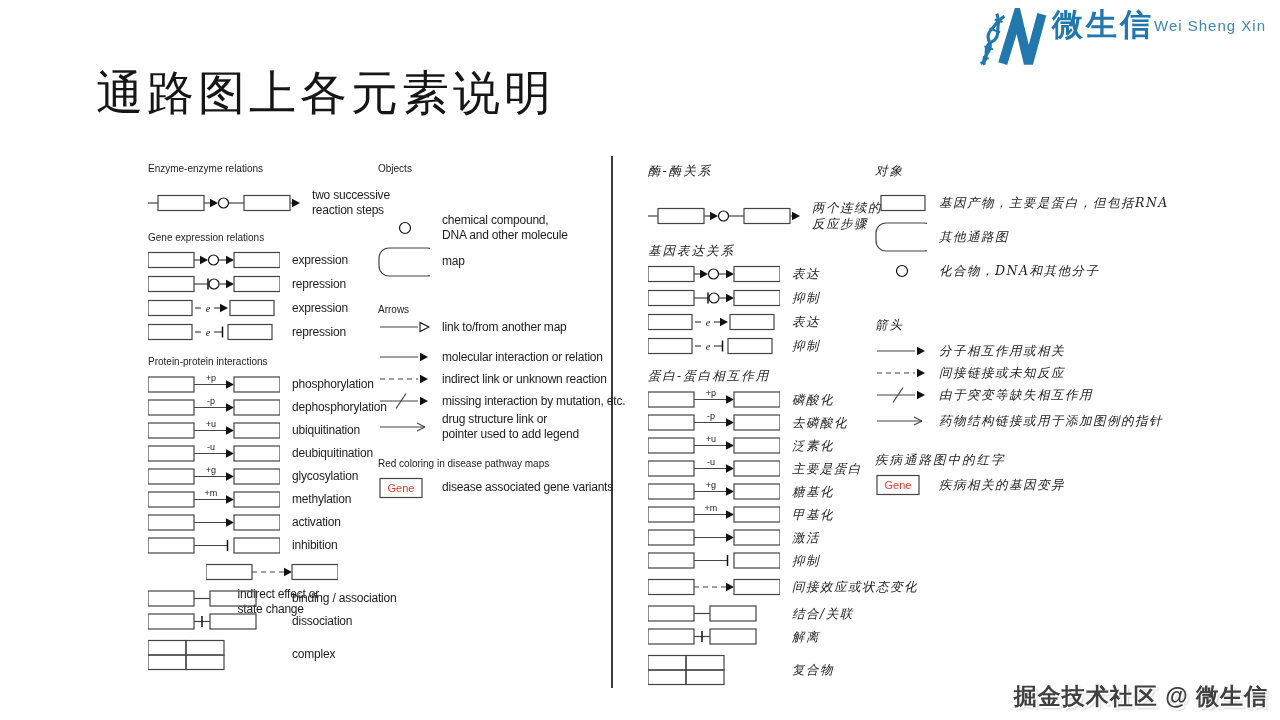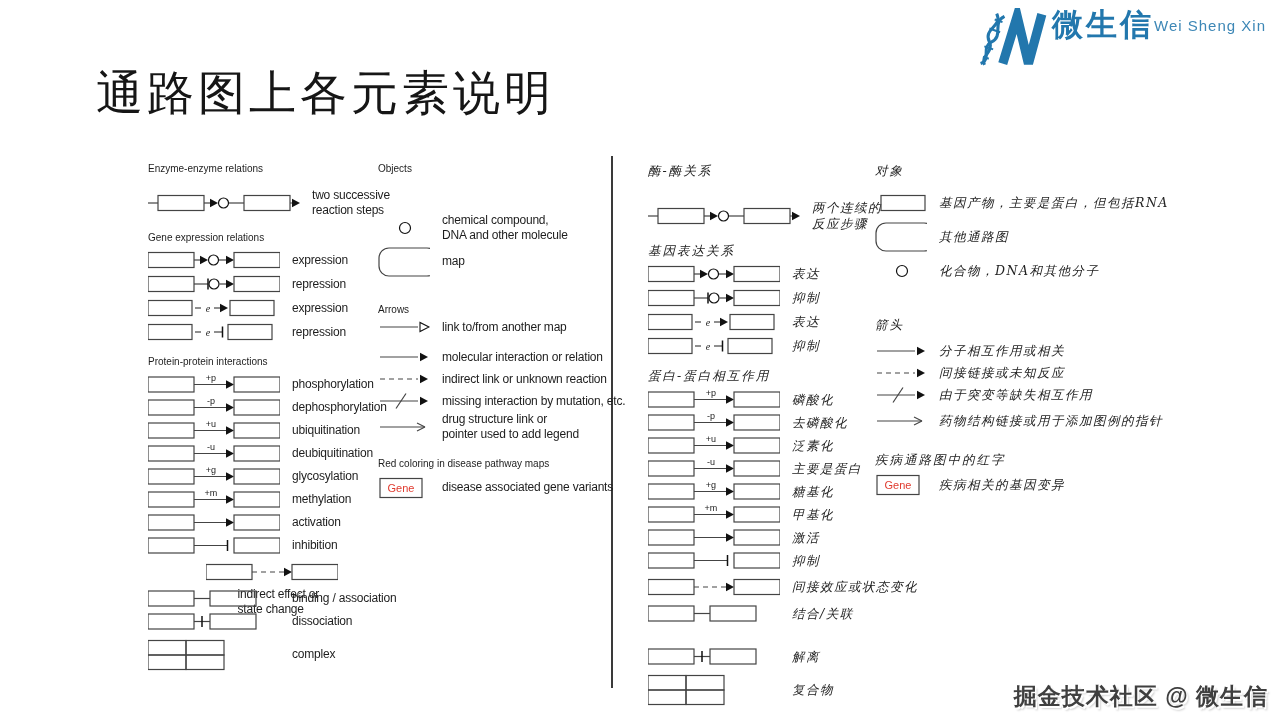--- a/index.html
+++ b/index.html
@@ -532,21 +532,21 @@
     <div class="row" style="height: 23px;">
       <span class="sym" style="width: 132px;">
         <svg width="132" height="23" viewBox="0 0 132 23">
           <rect x="0" y="4" width="46" height="15" fill="none" stroke="#444444" stroke-width="1.2"></rect>
           <line x1="46" y1="11.5" x2="62" y2="11.5" stroke="#444444" stroke-width="1.2"></line>
           <rect x="62" y="4" width="46" height="15" fill="none" stroke="#444444" stroke-width="1.2"></rect>
         </svg>
       </span>
       <span class="lbl cn">结合/关联</span>
     </div>
-    <div class="row" style="height: 23px; margin-top: 20px;">
+    <div class="row" style="height: 23px;">
       <span class="sym" style="width: 132px;">
         <svg width="132" height="23" viewBox="0 0 132 23">
           <rect x="0" y="4" width="46" height="15" fill="none" stroke="#444444" stroke-width="1.2"></rect>
           <line x1="46" y1="11.5" x2="62" y2="11.5" stroke="#444444" stroke-width="1.2"></line>
           <line x1="54" y1="6" x2="54" y2="17" stroke="#111111" stroke-width="1.5"></line>
           <rect x="62" y="4" width="46" height="15" fill="none" stroke="#444444" stroke-width="1.2"></rect>
         </svg>
       </span>
       <span class="lbl cn">解离</span>
     </div>

